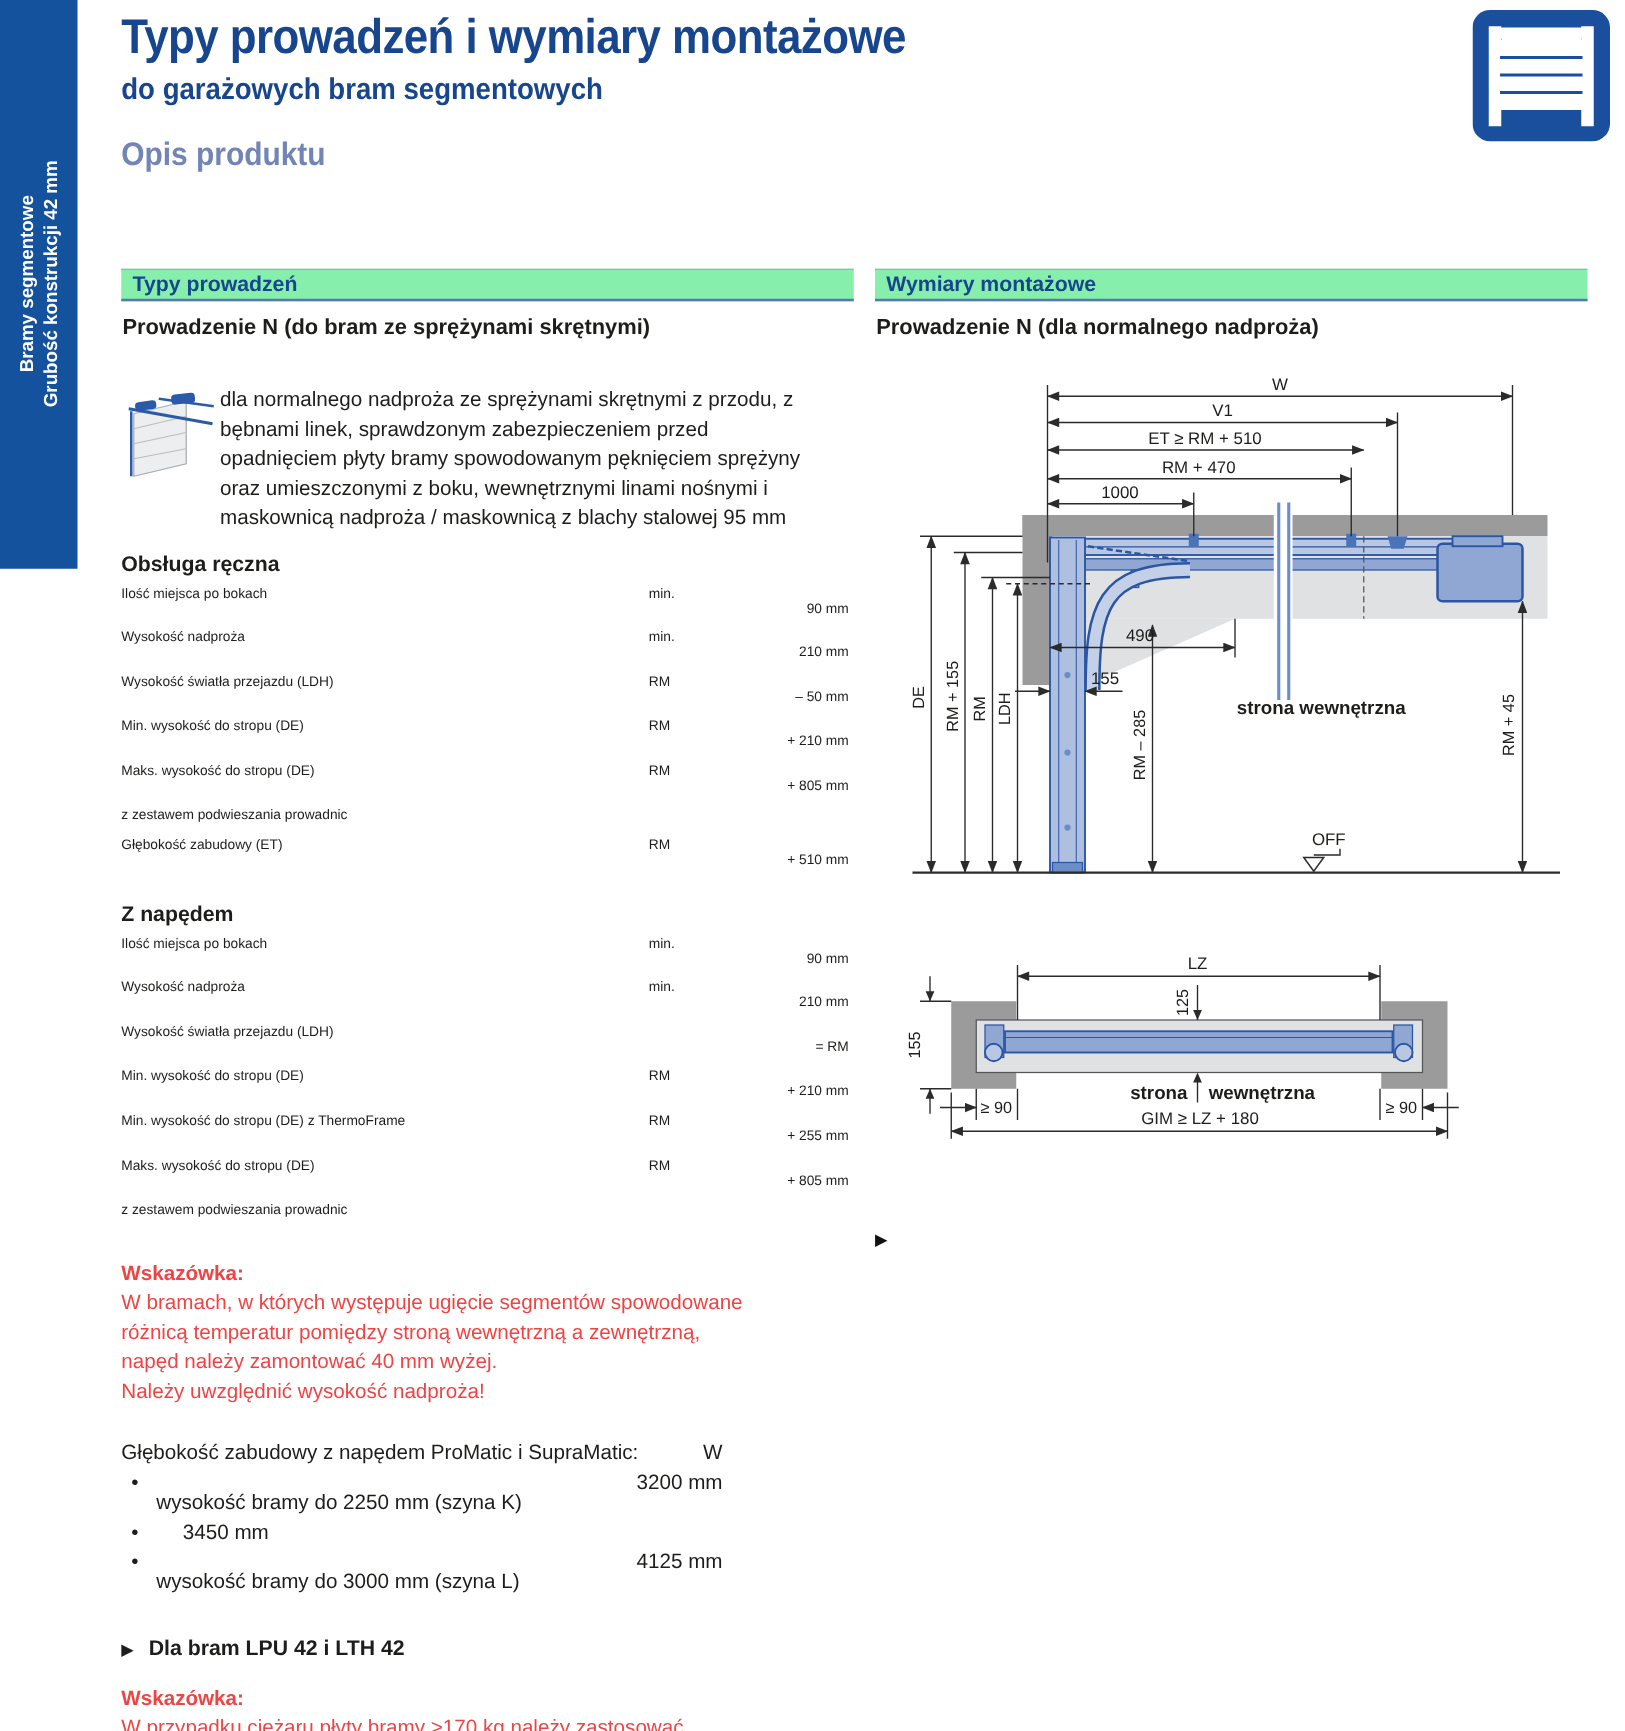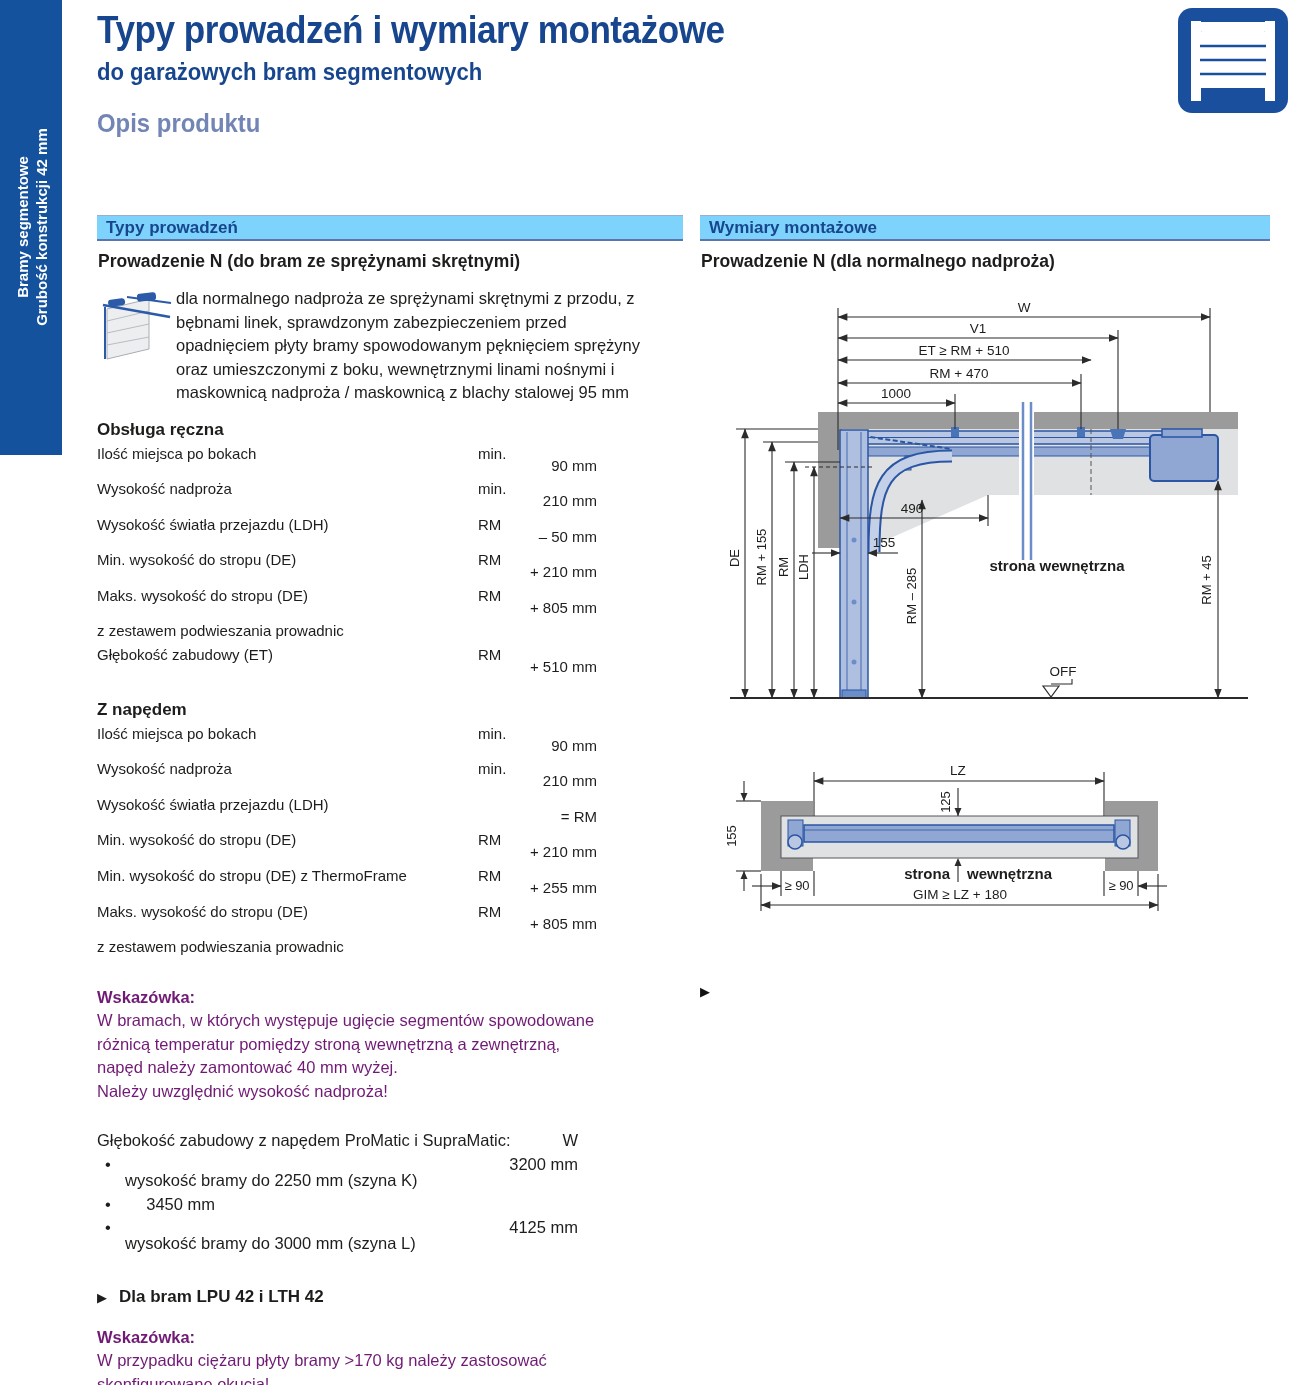--- a/index.html
+++ b/index.html
@@ -15,36 +15,36 @@
   .title{font-size:39px;font-weight:bold;color:#17468e;margin:0;white-space:nowrap;
         letter-spacing:-.5px;transform:scaleX(.9);transform-origin:0 0;}
   .subtitle{font-size:24px;font-weight:bold;color:#17468e;margin:6px 0 0 0;white-space:nowrap;
         transform:scaleX(.92);transform-origin:0 0;}
   .opis{font-size:26px;font-weight:bold;color:#7285b5;margin:22px 0 0 0;white-space:nowrap;
         transform:scaleX(.92);transform-origin:0 0;}
   .logo{position:absolute;left:1178px;top:8px;}
   
   .colL{position:absolute;left:97px;top:215px;width:586px;}
   .colR{position:absolute;left:700px;top:215px;width:570px;}
-  .bar{height:23px;background:#7dd3fc;border-top:1px solid #9dadd0;border-bottom:2px solid #5a77ad;
+  .bar{height:23px;background:#86efac;border-top:1px solid #9dadd0;border-bottom:2px solid #5a77ad;
         color:#17468e;font-weight:bold;font-size:17px;line-height:23px;padding-left:9px;}
   .sub{font-weight:bold;font-size:17.5px;margin:10px 0 0 1px;}
   
-  .intro{display:flex;margin-top:15px;}
+  .intro{display:flex;margin-top:37px;}
   .intro-icon{width:79px;flex:0 0 79px;}
   .intro-text{width:486px;font-size:16.5px;line-height:23.5px;}
   
   .tblock{margin-top:13px;}
   .thead{font-weight:bold;font-size:17px;line-height:24px;}
-  .trow{display:flex;font-size:15px;line-height:23.6px;}
+  .trow{display:flex;font-size:11px;line-height:23.6px;gap:41px;}
   .tlabel{flex:0 0 381px;}
   .tpre{flex:0 0 46px;}
   .tval{flex:0 0 73px;text-align:right;margin-top:12px;}
   
-  .hint{margin-top:27px;color:#701a75;font-size:16.5px;line-height:23.5px;}
+  .hint{margin-top:27px;color:#ef4444;font-size:16.5px;line-height:23.5px;}
   .hint .ht{font-weight:bold;}
   
   .depth{margin-top:26px;font-size:16.5px;line-height:23.6px;width:481px;}
   .drow{display:flex;}
   .dlabel{flex:1;}
   .dval{flex:0 0 90px;text-align:right;}
   .dot{flex:0 0 28px;padding-left:8px;box-sizing:border-box;}
   .ditem-label{flex:1;margin-top:16px;}
   
   .fordoors{margin-top:31px;display:flex;font-weight:bold;font-size:17px;}

